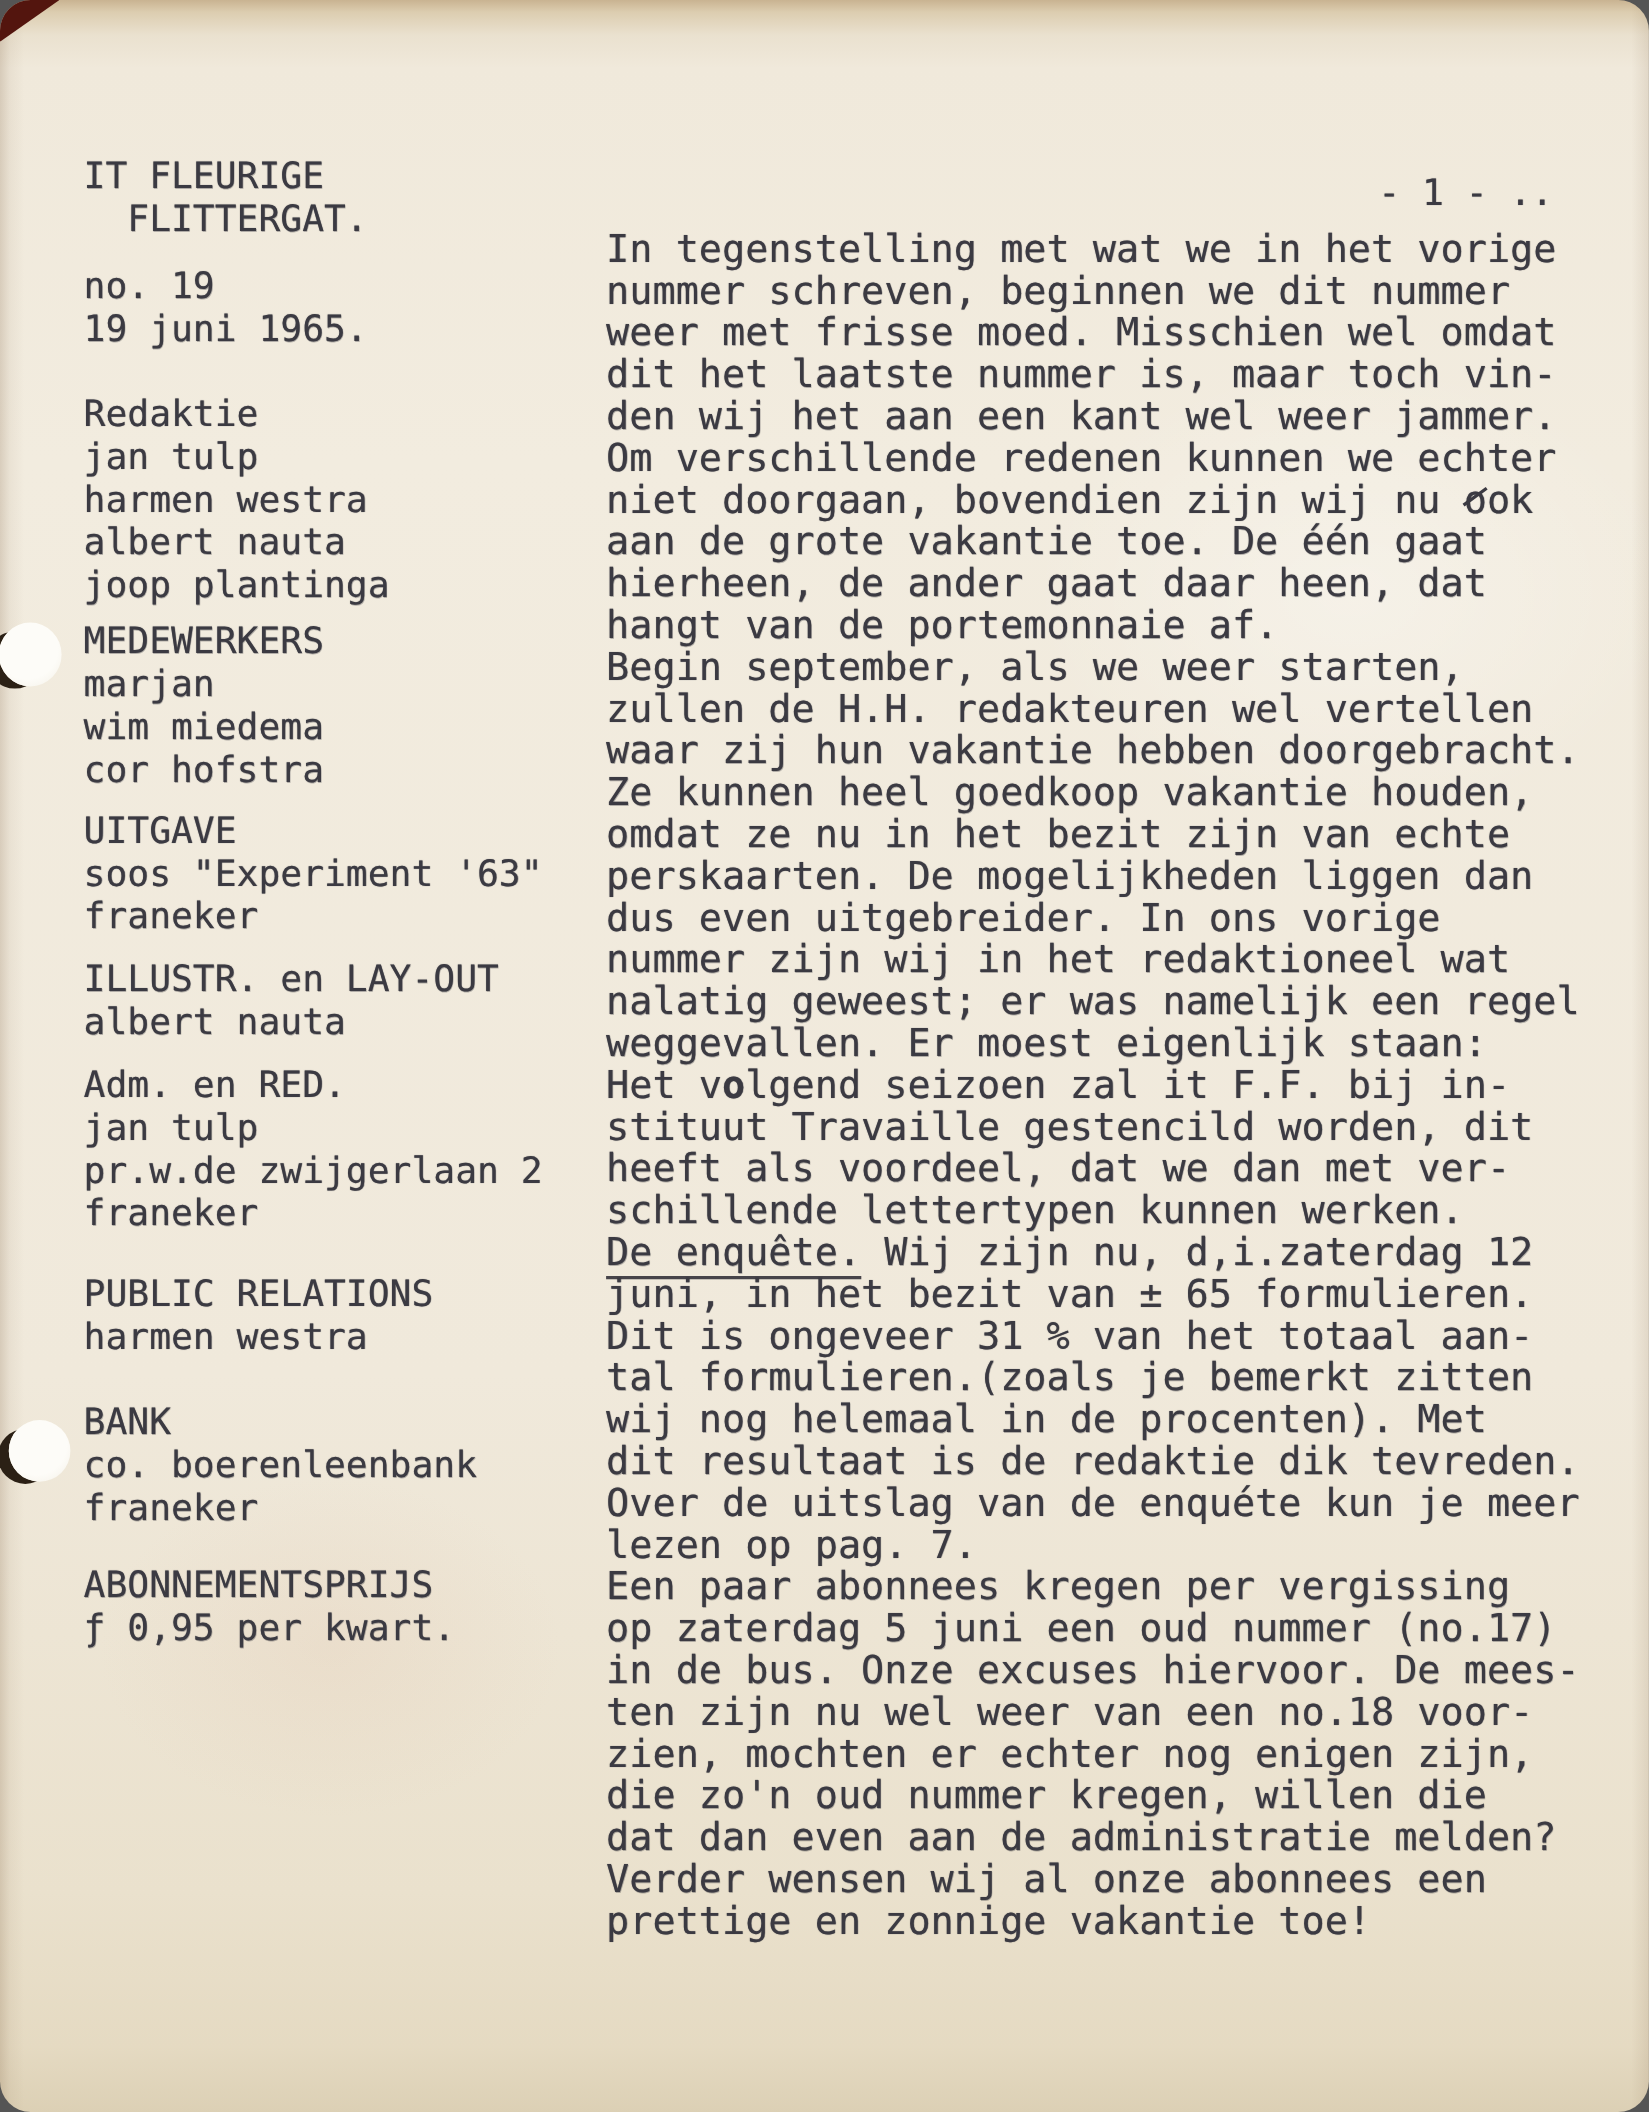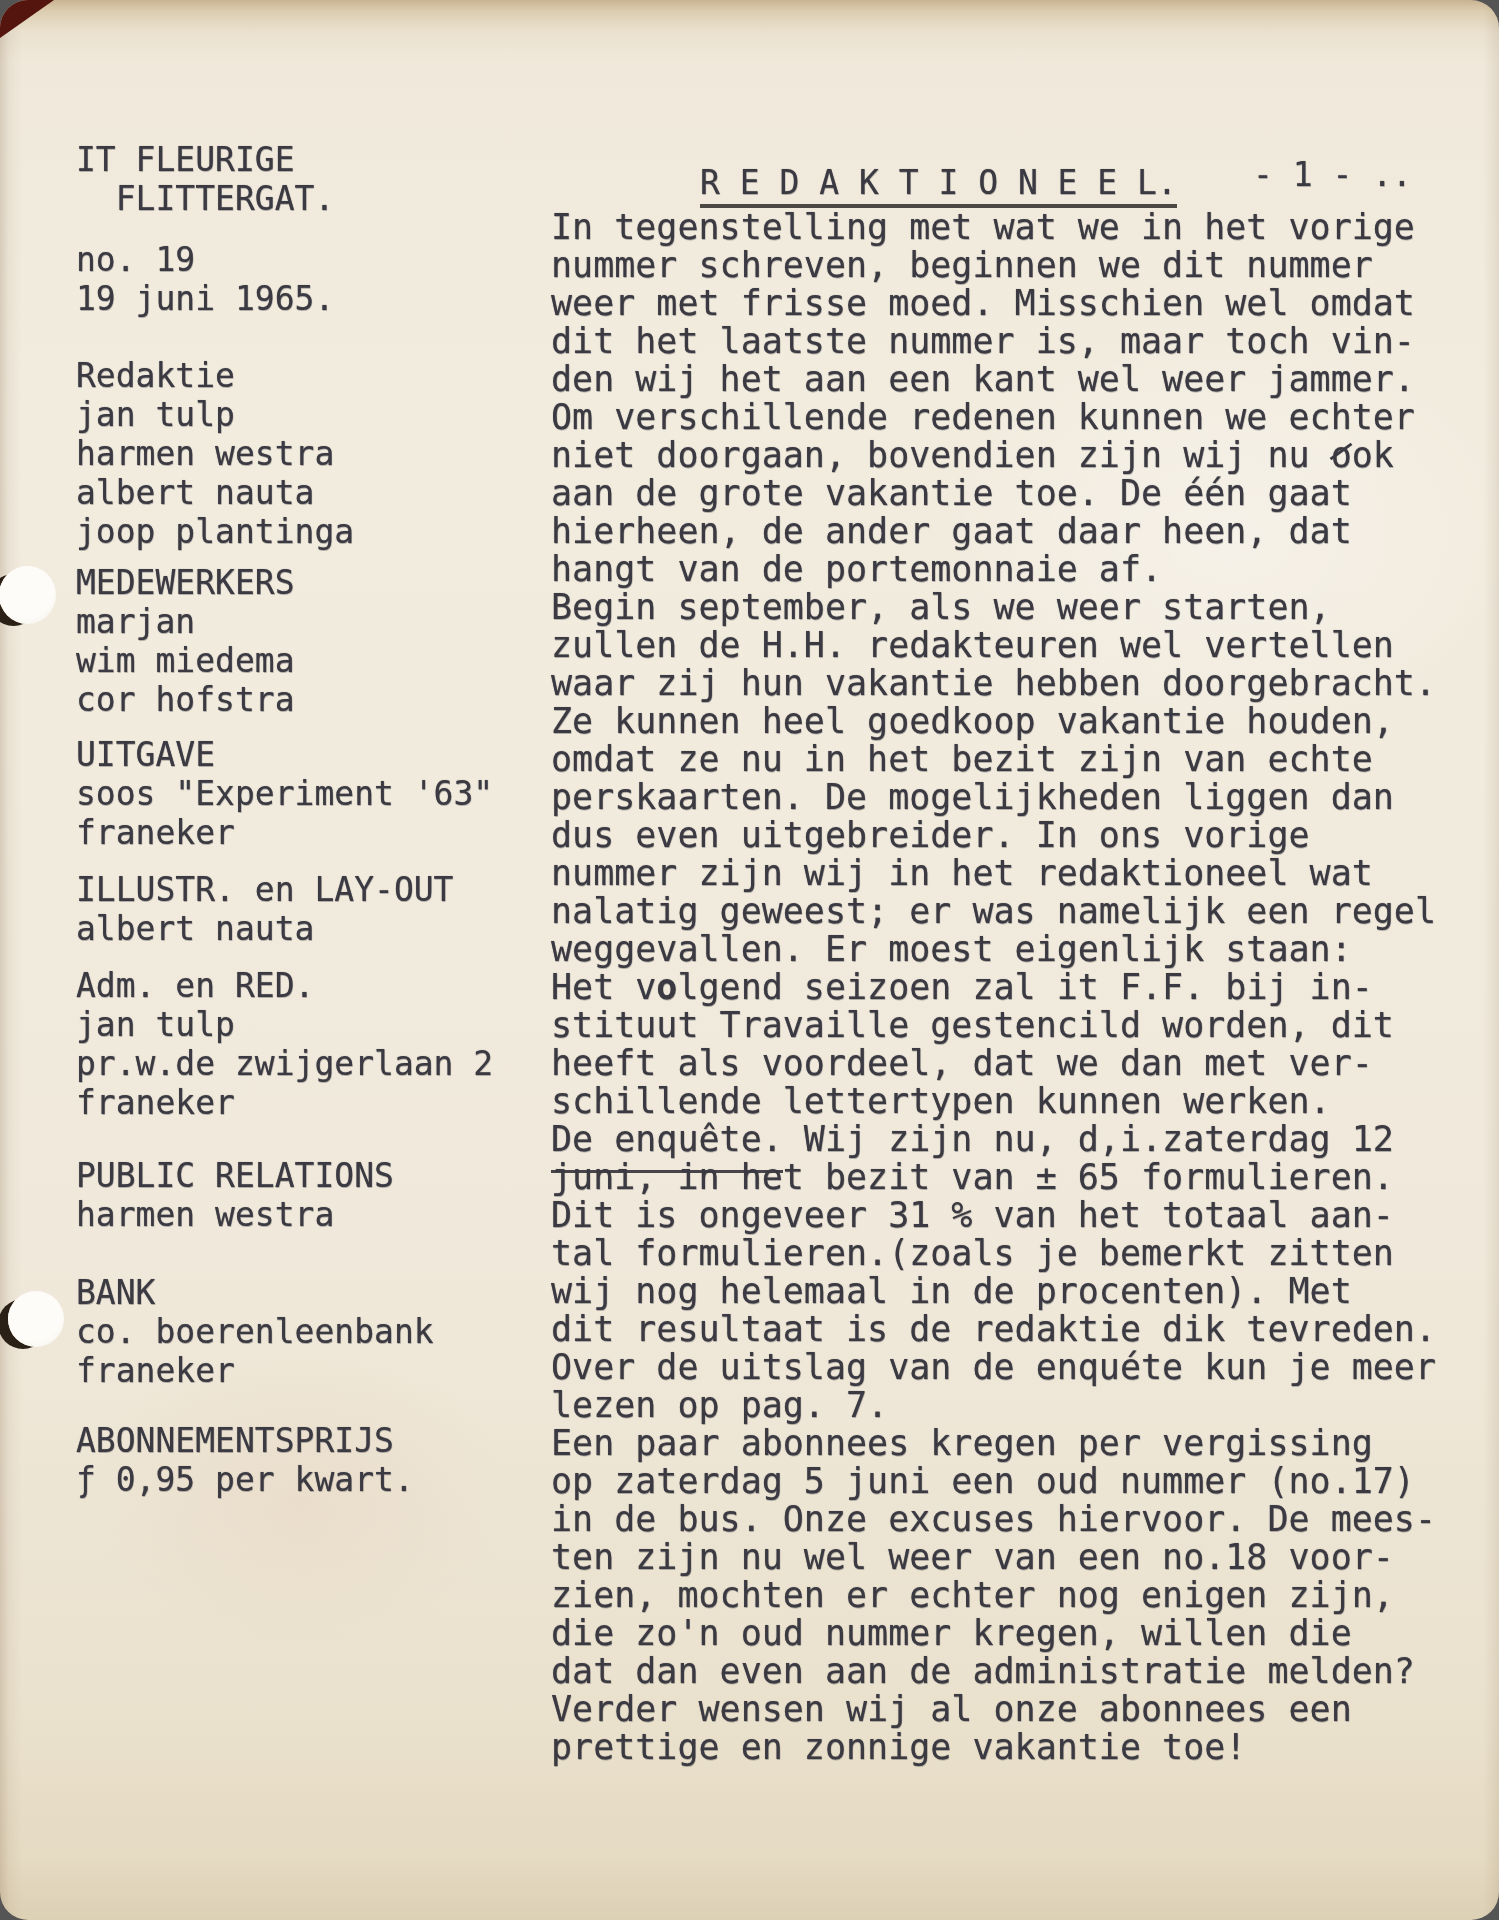--- a/index.html
+++ b/index.html
@@ -24,21 +24,21 @@
   .mast-group{margin:0;}
   .article-title{
     position:absolute;left:700px;top:164px;
     font-size:33px;line-height:38px;width:max-content;
     border-bottom:4px solid rgba(47,44,40,0.85);
     padding-bottom:2px;
   }
   .page-number{position:absolute;left:1253px;top:156px;font-size:33px;line-height:38px;width:max-content;}
   .article-body{position:absolute;left:551px;top:208px;width:900px;font-size:35px;line-height:38px;}
   .line{height:inherit;}
-  .unl{border-bottom:3px solid rgba(52,50,58,0.9);padding-bottom:11px;}
+  .unl{border-bottom:3px solid rgba(52,50,58,0.9);padding-bottom:1px;}
   .bld{font-weight:700;}
   .ovr{position:relative;display:inline-block;}
   .ovr::after{
     content:"";position:absolute;left:-3px;top:14px;width:26px;height:3px;
     background:var(--ink,#3b3a42);transform:rotate(-36deg);
   }
   .corner-tear{
     position:absolute;left:0;top:0;width:54px;height:38px;
     background:#53150e;
     clip-path:polygon(0 0,100% 0,0 100%);
@@ -53,17 +53,16 @@
 </head>
 <body>
 
 <div class="page" style="--ink: #3b3a42;">
   <div class="corner-tear"></div>
   <div class="hole hole-top"></div>
   <div class="hole hole-bottom"></div>
 
   <div class="masthead txt"><div class="mast-group" style="margin-bottom: 22px;"><div class="line">IT FLEURIGE</div><div class="line">  FLITTERGAT.</div></div><div class="mast-group" style="margin-bottom: 38px;"><div class="line">no. 19</div><div class="line">19 juni 1965.</div></div><div class="mast-group" style="margin-bottom: 12px;"><div class="line">Redaktie</div><div class="line">jan tulp</div><div class="line">harmen westra</div><div class="line">albert nauta</div><div class="line">joop plantinga</div></div><div class="mast-group" style="margin-bottom: 16px;"><div class="line">MEDEWERKERS</div><div class="line">marjan</div><div class="line">wim miedema</div><div class="line">cor hofstra</div></div><div class="mast-group" style="margin-bottom: 18px;"><div class="line">UITGAVE</div><div class="line">soos "Experiment '63"</div><div class="line">franeker</div></div><div class="mast-group" style="margin-bottom: 18px;"><div class="line">ILLUSTR. en LAY-OUT</div><div class="line">albert nauta</div></div><div class="mast-group" style="margin-bottom: 34px;"><div class="line">Adm. en RED.</div><div class="line">jan tulp</div><div class="line">pr.w.de zwijgerlaan 2</div><div class="line">franeker</div></div><div class="mast-group" style="margin-bottom: 39px;"><div class="line">PUBLIC RELATIONS</div><div class="line">harmen westra</div></div><div class="mast-group" style="margin-bottom: 31px;"><div class="line">BANK</div><div class="line">co. boerenleenbank</div><div class="line">franeker</div></div><div class="mast-group" style="margin-bottom: 0px;"><div class="line">ABONNEMENTSPRIJS</div><div class="line">ƒ 0,95 per kwart.</div></div></div>
 
-  <div class="article-title txt">R E D A K T I O N E E L.</div>
   <div class="page-number txt">- 1 - ..</div>
 
   <div class="article-body txt"><div class="line">In tegenstelling met wat we in het vorige</div><div class="line">nummer schreven, beginnen we dit nummer</div><div class="line">weer met frisse moed. Misschien wel omdat</div><div class="line">dit het laatste nummer is, maar toch vin-</div><div class="line">den wij het aan een kant wel weer jammer.</div><div class="line">Om verschillende redenen kunnen we echter</div><div class="line"><span>niet doorgaan, bovendien zijn wij nu </span><span class="ovr">o</span><span>ok</span></div><div class="line">aan de grote vakantie toe. De één gaat</div><div class="line">hierheen, de ander gaat daar heen, dat</div><div class="line">hangt van de portemonnaie af.</div><div class="line">Begin september, als we weer starten,</div><div class="line">zullen de H.H. redakteuren wel vertellen</div><div class="line">waar zij hun vakantie hebben doorgebracht.</div><div class="line">Ze kunnen heel goedkoop vakantie houden,</div><div class="line">omdat ze nu in het bezit zijn van echte</div><div class="line">perskaarten. De mogelijkheden liggen dan</div><div class="line">dus even uitgebreider. In ons vorige</div><div class="line">nummer zijn wij in het redaktioneel wat</div><div class="line">nalatig geweest; er was namelijk een regel</div><div class="line">weggevallen. Er moest eigenlijk staan:</div><div class="line"><span>Het v</span><span class="bld">o</span><span>lgend seizoen zal it F.F. bij in-</span></div><div class="line">stituut Travaille gestencild worden, dit</div><div class="line">heeft als voordeel, dat we dan met ver-</div><div class="line">schillende lettertypen kunnen werken.</div><div class="line"><span class="unl">De enquête.</span><span> Wij zijn nu, d,i.zaterdag 12</span></div><div class="line">juni, in het bezit van ± 65 formulieren.</div><div class="line">Dit is ongeveer 31 % van het totaal aan-</div><div class="line">tal formulieren.(zoals je bemerkt zitten</div><div class="line">wij nog helemaal in de procenten). Met</div><div class="line">dit resultaat is de redaktie dik tevreden.</div><div class="line">Over de uitslag van de enquéte kun je meer</div><div class="line">lezen op pag. 7.</div><div class="line">Een paar abonnees kregen per vergissing</div><div class="line">op zaterdag 5 juni een oud nummer (no.17)</div><div class="line">in de bus. Onze excuses hiervoor. De mees-</div><div class="line">ten zijn nu wel weer van een no.18 voor-</div><div class="line">zien, mochten er echter nog enigen zijn,</div><div class="line">die zo'n oud nummer kregen, willen die</div><div class="line">dat dan even aan de administratie melden?</div><div class="line">Verder wensen wij al onze abonnees een</div><div class="line">prettige en zonnige vakantie toe!</div></div>
 </div>
 
 </body></html>

